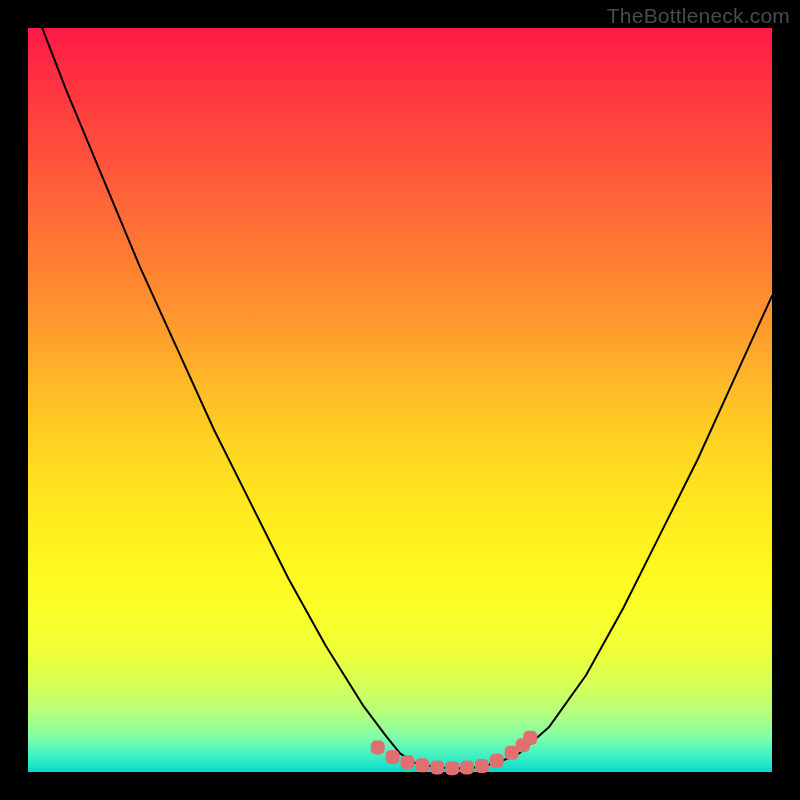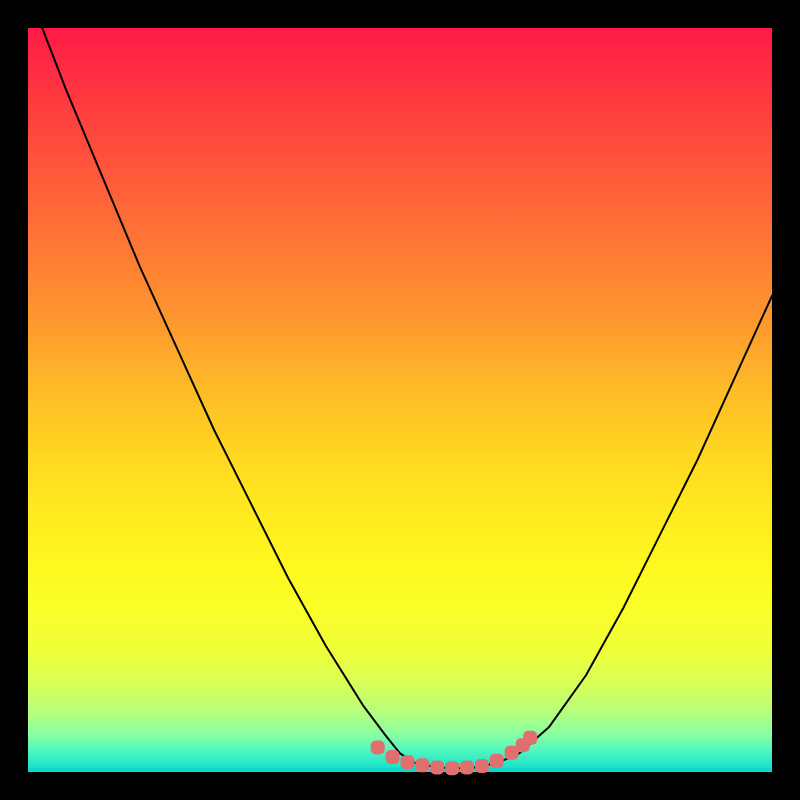--- a/index.html
+++ b/index.html
@@ -89,13 +89,14 @@
           <rect x="431.96" y="732.54" width="14" height="14" rx="5" ry="5" fill="#e07070"></rect>
           <rect x="446.84" y="731.05" width="14" height="14" rx="5" ry="5" fill="#e07070"></rect>
           <rect x="461.72" y="725.84" width="14" height="14" rx="5" ry="5" fill="#e07070"></rect>
           <rect x="476.60" y="717.66" width="14" height="14" rx="5" ry="5" fill="#e07070"></rect>
           <rect x="487.76" y="710.22" width="14" height="14" rx="5" ry="5" fill="#e07070"></rect>
           <rect x="495.20" y="702.78" width="14" height="14" rx="5" ry="5" fill="#e07070"></rect>
         </g>
     </svg>
   </div>
 
+  <div class="watermark">TheBottleneck.com</div>
 </div>
 
 </body></html>

